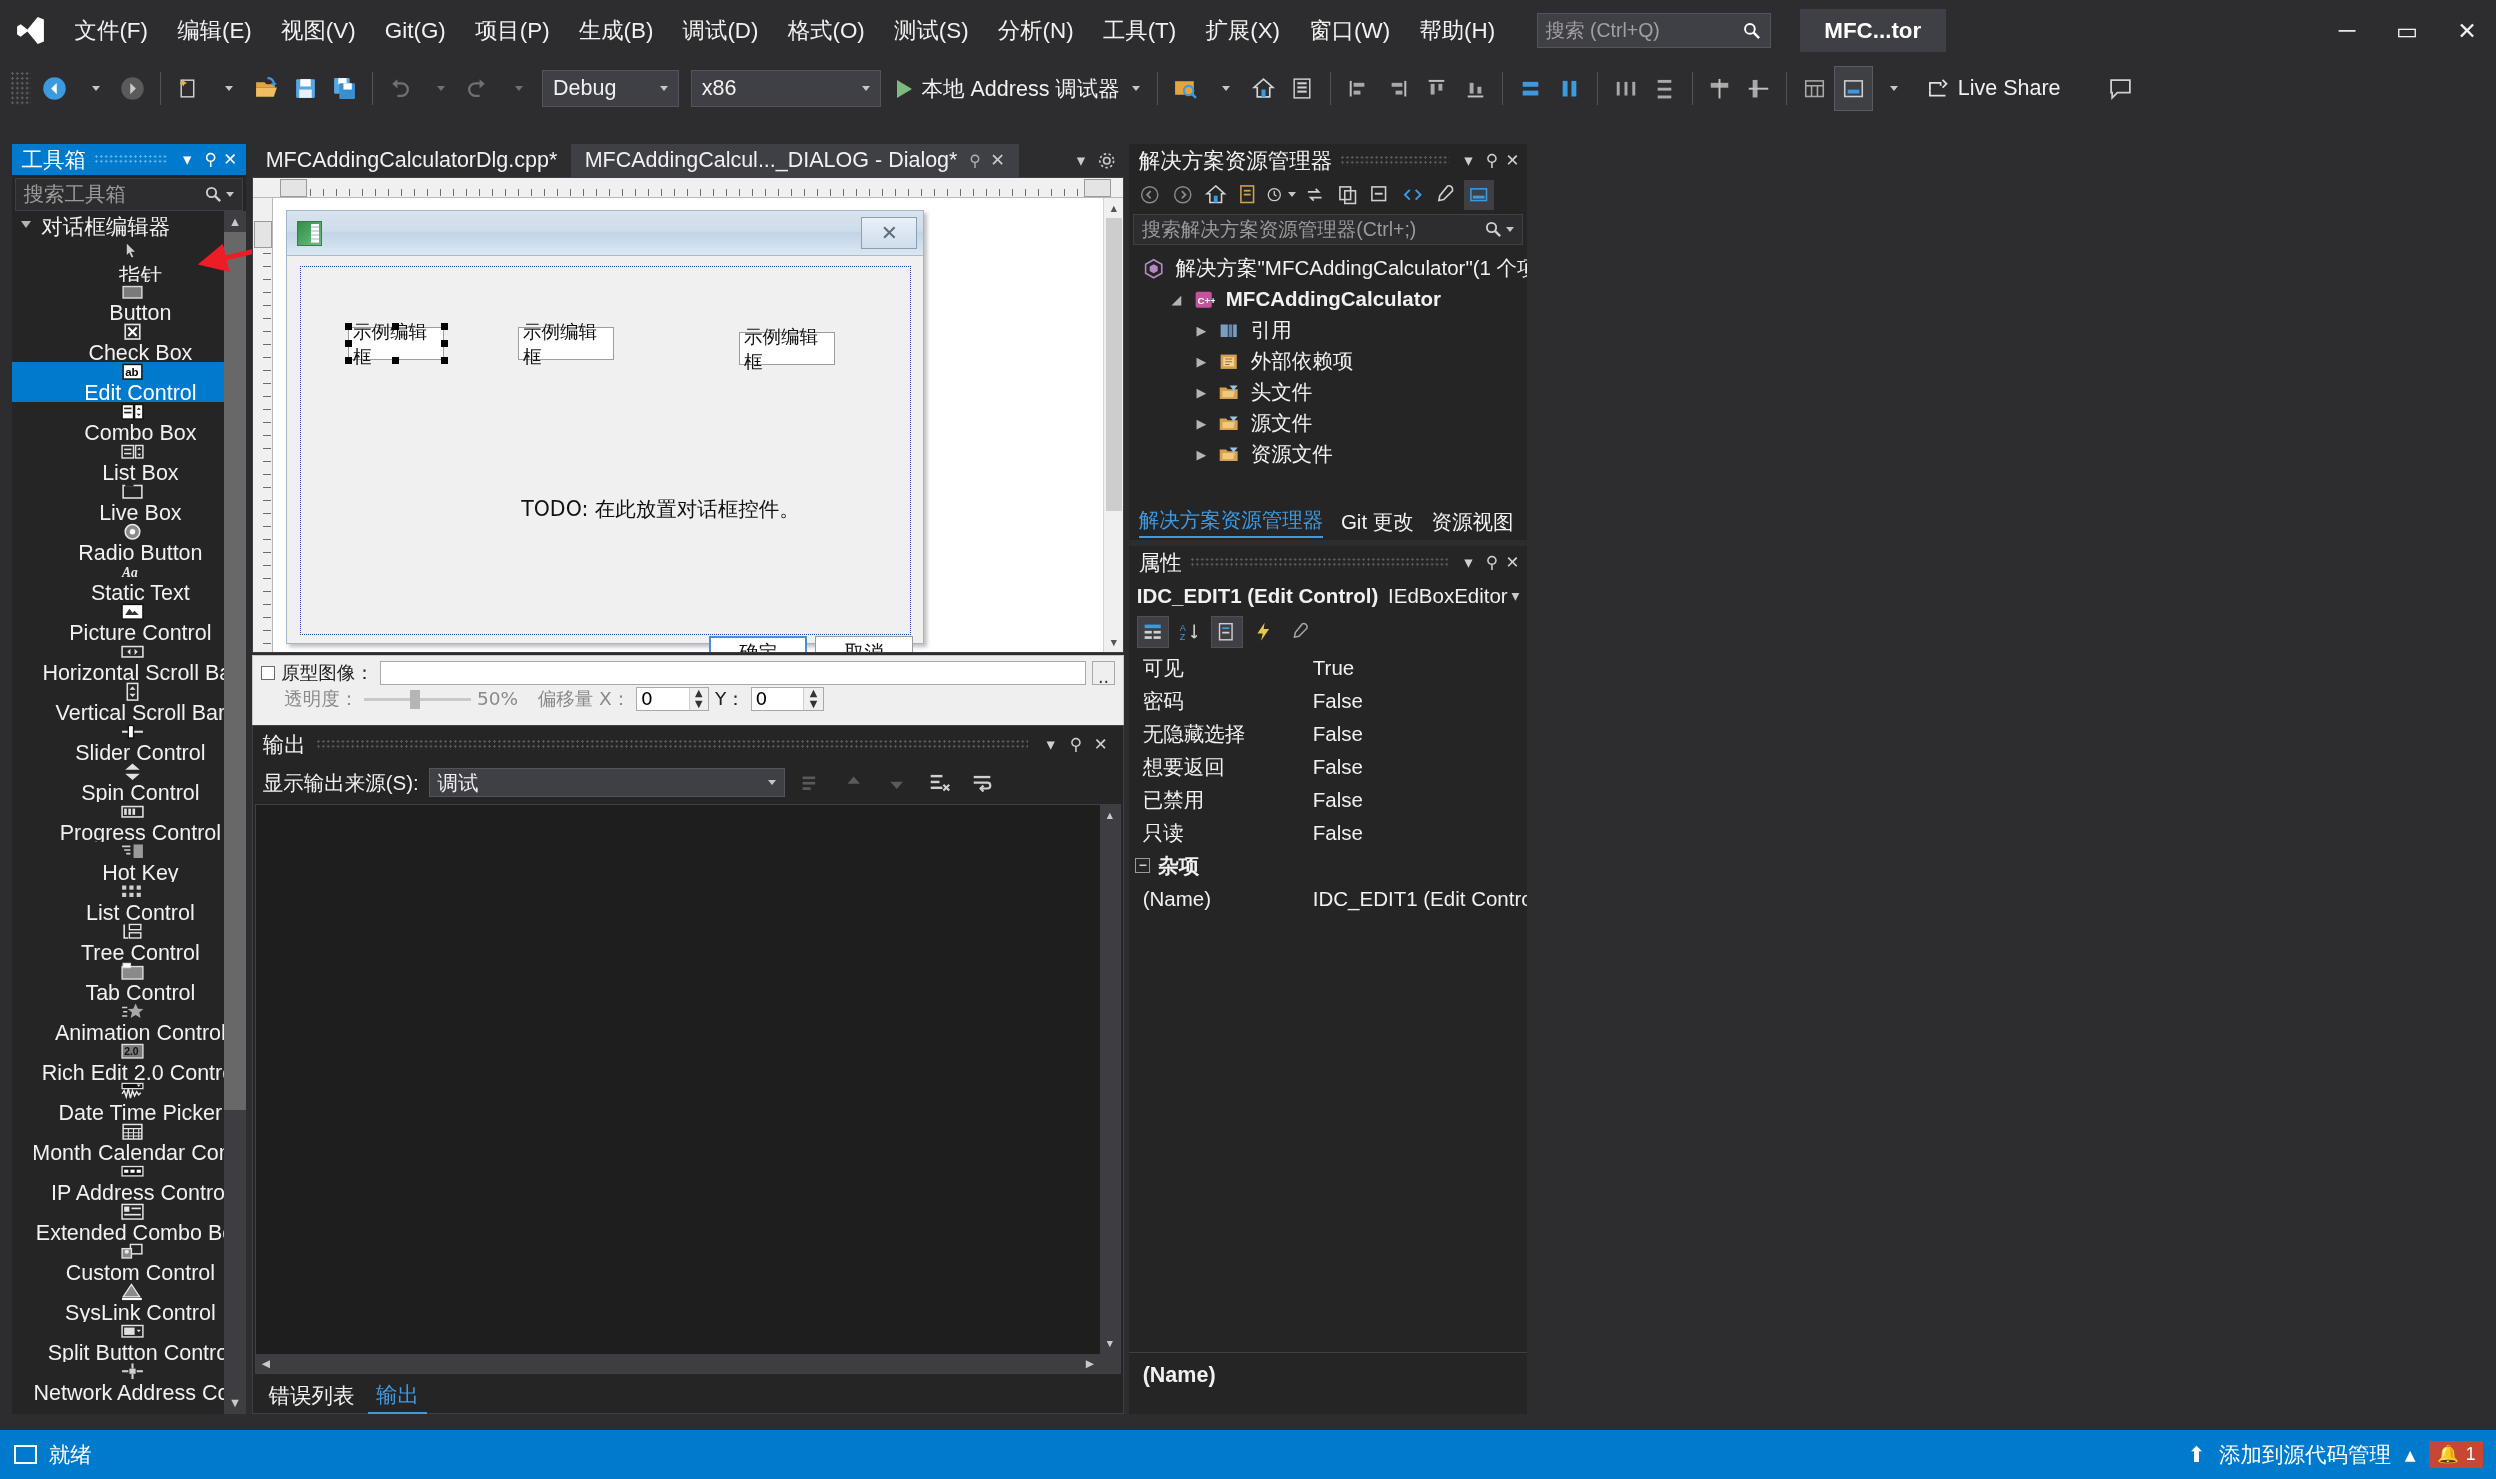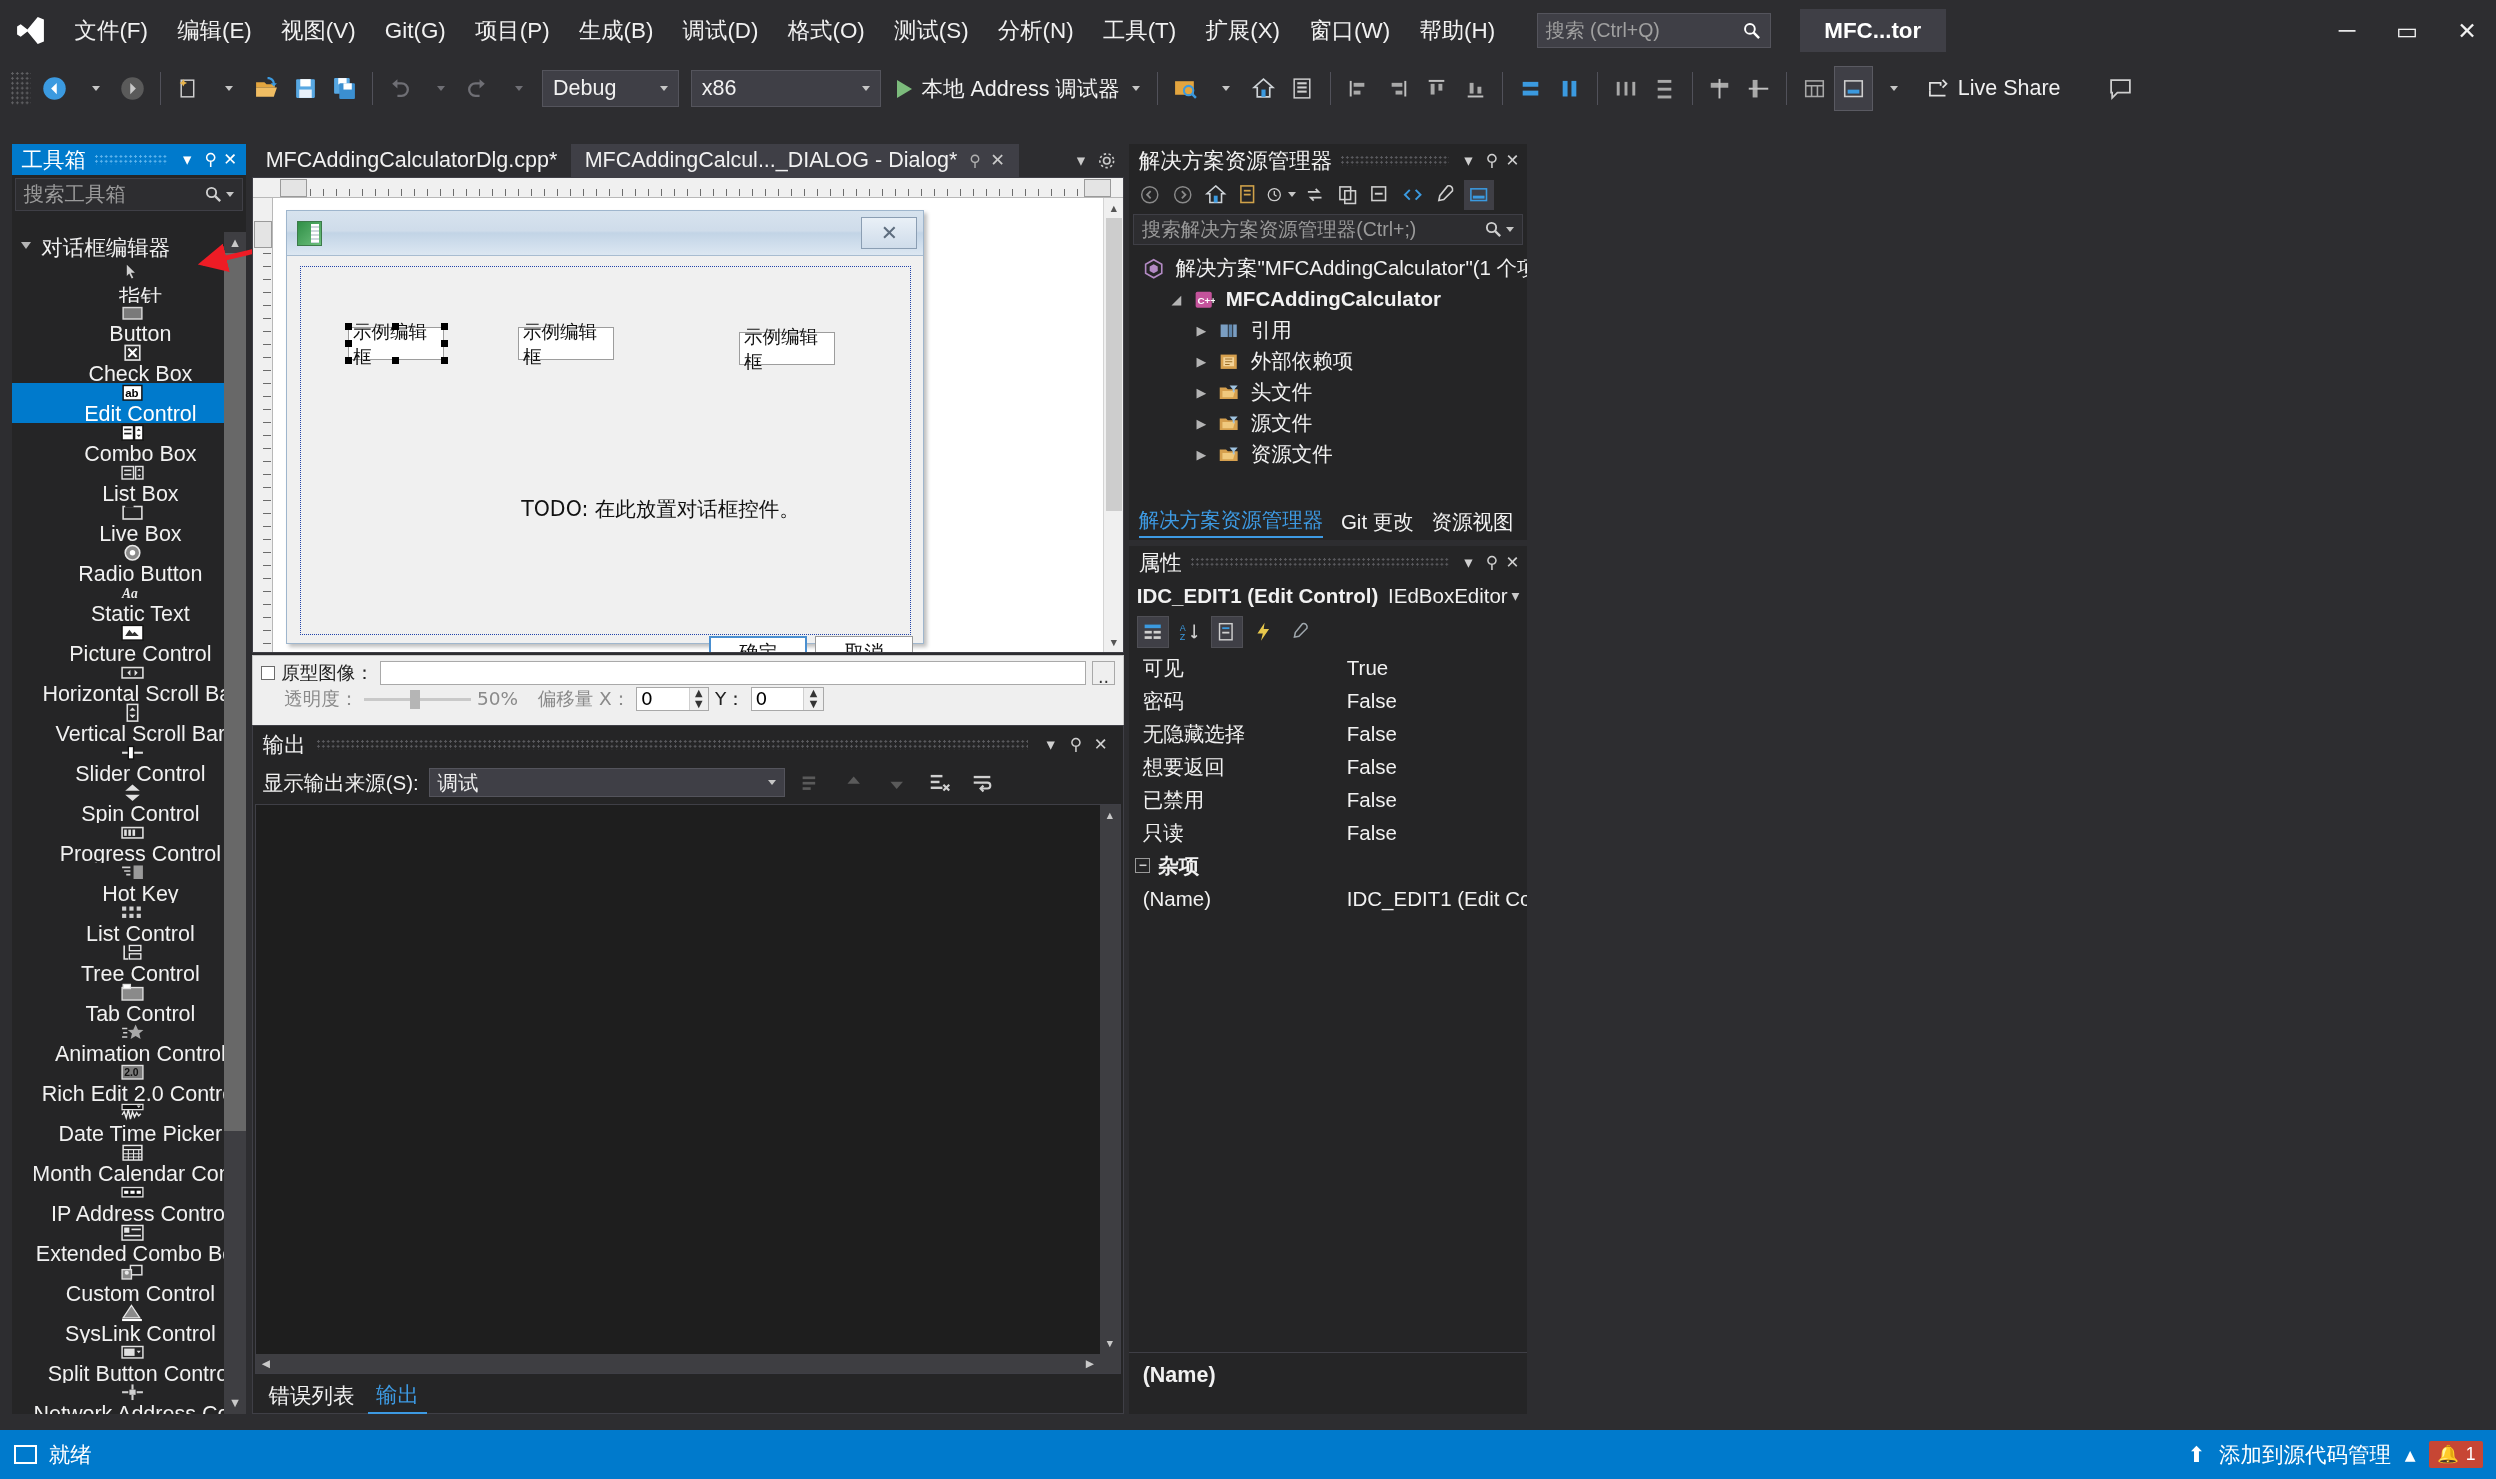--- a/index.html
+++ b/index.html
@@ -71,21 +71,21 @@
   }
   .tb-header .title{ font-weight:normal; }
   .tb-header .dots{ flex:1; height:11.7px; margin:0 7.8px;
     background-image: radial-gradient(#5fb4ec 1px, transparent 1px); background-size:4.9px 4.9px;}
   .hdr-btn{ width:23.4px;height:29px;display:flex;align-items:center;justify-content:center;font-size:16.6px;color:#fff;}
   .tb-search {
     height: 33px; background:#2d2d30; border:1px solid #3f3f46; margin: 2.9px 2.9px 0 2.9px;
     display:flex; align-items:center; padding: 0 7.8px; color:#9a9a9a; font-size:20.5px;
   }
   .tb-search .ph{ flex:1; }
-  .tb-list { flex:1; overflow:hidden; position:relative; margin: 21px 0 0 0; }
+  .tb-list { flex:1; overflow:hidden; position:relative; margin: 0 0 0 0; }
   .tb-scroll { position:absolute; right:0; top:0; bottom:0; width:21.5px; background:#3e3e42; }
   .tb-scroll .up, .tb-scroll .down { width:21.5px;height:21.5px;display:flex;align-items:center;justify-content:center;color:#c9c9c9;font-size:12.7px;}
   .tb-scroll .thumb{ position:absolute; top:21.5px; left:0; width:21.5px; height:878px; background:#686868; }
   .tb-group {
     display:flex; align-items:center; height: 31px; padding-left: 9.8px; font-size: 21.5px; color:#f1f1f1;
   }
   .tri { width:0;height:0;border-top:4.9px solid transparent;border-bottom:4.9px solid transparent;border-left:7.8px solid #b4b4b4; margin-right:9.8px; }
   .tb-item {
     display:flex; align-items:center; height: 40px; padding-left: 23.4px; font-size: 21.5px; color:#f1f1f1;
     white-space:nowrap; overflow:hidden;flex-direction:column;
@@ -231,21 +231,21 @@
   .props {
     position:absolute; left:1129px; top: 546px; width: 398px; height: 868px;
     background:#252526; display:flex; flex-direction:column;
   }
   .pr-objline { height: 33px; display:flex; align-items:center; padding: 0 7.8px; font-size: 20.5px; color:#f1f1f1; font-weight:bold;}
   .pr-objline .cv{ margin-left:auto; color:#c9c9c9; font-weight:normal; font-size:15.6px;}
   .pr-toolbar{ height: 39px; display:flex; align-items:center; gap:4.9px; padding: 0 7.8px;}
   .pr-tb{ width:32px;height:32px;display:flex;align-items:center;justify-content:center;}
   .pr-tb.active{ background:#3f3f46; border:1px solid #4f4f55;}
   .pr-grid { flex:1; font-size: 20.5px; }
-  .pr-row { display:flex; height: 33px; align-items:center;gap:34px; }
+  .pr-row { display:flex; height: 33px; align-items:center; }
   .pr-name { width: 174px; padding-left: 13.7px; color:#f1f1f1; white-space:nowrap; overflow:hidden;}
   .pr-val { flex:1; padding-left: 9.8px; color:#f1f1f1; white-space:nowrap; overflow:hidden;}
   .pr-cat { display:flex; align-items:center; height: 33px; padding-left: 5.9px; font-weight:bold; color:#f1f1f1;}
   .pr-cat .box{ width: 15.6px;height:15.6px;border:1px solid #9a9a9a; margin-right:7.8px; display:flex;align-items:center;justify-content:center;
     font-size:13.7px; line-height:13.7px; color:#d0d0d0;}
   .pr-desc { height: 62px; border-top:1px solid #3f3f46; padding: 9.8px 13.7px; font-weight:bold; font-size:21.5px;}
 
   
   .statusbar {
     position:absolute; left:0; bottom:0; width: 2497px; height: 49px; background:#007acc;

